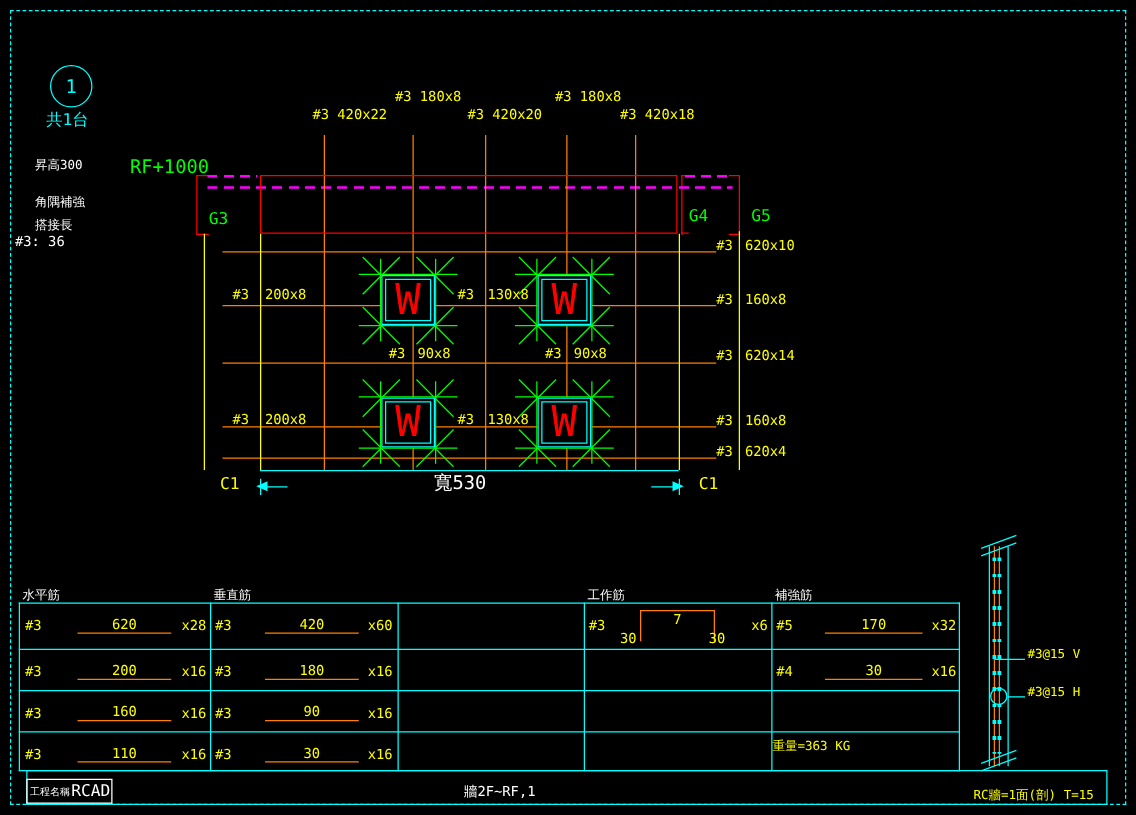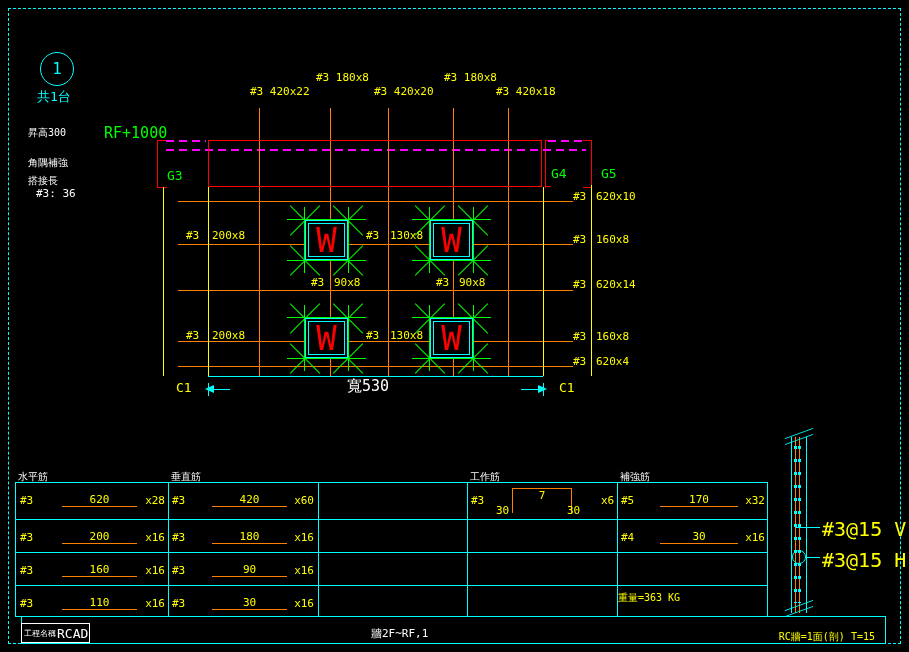--- a/index.html
+++ b/index.html
@@ -6,21 +6,21 @@
   html,body{background:#000}
   #canvas{position:relative;width:909px;height:652px;background:#000;overflow:hidden;
           font-family:"DejaVu Sans Mono",monospace}
   .ln{position:absolute;z-index:1}
   .ln.o{background:#ff7f00}.ln.y{background:#ffff00}.ln.c{background:#00ffff}
   .ln.r{background:#ff0000}.ln.g{background:#00ff00}
   .ln.m{background:repeating-linear-gradient(90deg,#ff00ff 0 8px,transparent 8px 13px)}
   .ln.tk{background:repeating-linear-gradient(180deg,#00ffff 0 3px,transparent 3px 13px);z-index:3}
   .t{position:absolute;z-index:6;line-height:1;white-space:pre;font-family:"DejaVu Sans Mono",monospace}
   .y{color:#ffff00}.cc{color:#00ffff}.wt{color:#ffffff}.g{color:#00ff00}
-  .f10{font-size:10px}.f11{font-size:11px}.f13{font-size:13px}.f14{font-size:20px}.f15{font-size:15px}
+  .f10{font-size:10px}.f11{font-size:11px}.f13{font-size:13px}.f14{font-size:10px}.f15{font-size:15px}
   .ctr{text-align:center}.rgt{text-align:right}
   .page-border{position:absolute;left:8px;top:8px;width:893px;height:636px;border:1px dashed #00ffff;z-index:0}
   .red-rect{position:absolute;left:208px;top:140px;width:334px;height:47px;border:1px solid #ff0000;z-index:2}
   .obox{position:absolute;width:43px;height:40px;background:#000;border:1px solid #00ffff;z-index:3}
   .obox .in{position:absolute;left:2px;top:2px;right:2px;bottom:2px;border:1px solid #00ffff}
   .obox .wmk{position:absolute;left:0;top:0;width:100%;height:100%;display:flex;align-items:center;
              justify-content:center;color:#ff0000;font-size:34px;z-index:4}
   .callout-circle{position:absolute;left:40px;top:52px;width:34px;height:34px;border:1px solid #00ffff;
                   border-radius:50%;display:flex;align-items:center;justify-content:center;z-index:2}
   .title-bar{position:absolute;left:21px;top:616px;width:865px;height:28px;border:1px solid #00ffff;z-index:1}
@@ -38,21 +38,21 @@
   <div class="page-border"></div>
 
   <div class="callout-circle">
     <span class="t cc f15" style="position:static">1</span>
   </div>
   <span class="t cc f13" style="left:37px;top:90px">共1台</span>
 
   <span class="t wt f10" style="left:28px;top:128px">昇高300</span>
   <span class="t wt f10" style="left:28px;top:158px">角隅補強</span>
   <span class="t wt f10" style="left:28px;top:176px">搭接長</span>
-  <span class="t wt f11" style="left:36px;top:188px">#3: 36</span>
+  <span class="t wt f11" style="left:12px;top:188px">#3: 36</span>
 
   <span class="t g f15" style="left:104px;top:126px">RF+1000</span>
   <span class="t g f13" style="left:167px;top:169px">G3</span>
   <span class="t g f13" style="left:551px;top:167px">G4</span>
   <span class="t g f13" style="left:601px;top:167px">G5</span>
 
   <div class="red-rect"></div>
 
   <span class="t y f11" style="left:316px;top:72px">#3 180x8</span>
   <span class="t y f11" style="left:444px;top:72px">#3 180x8</span>

